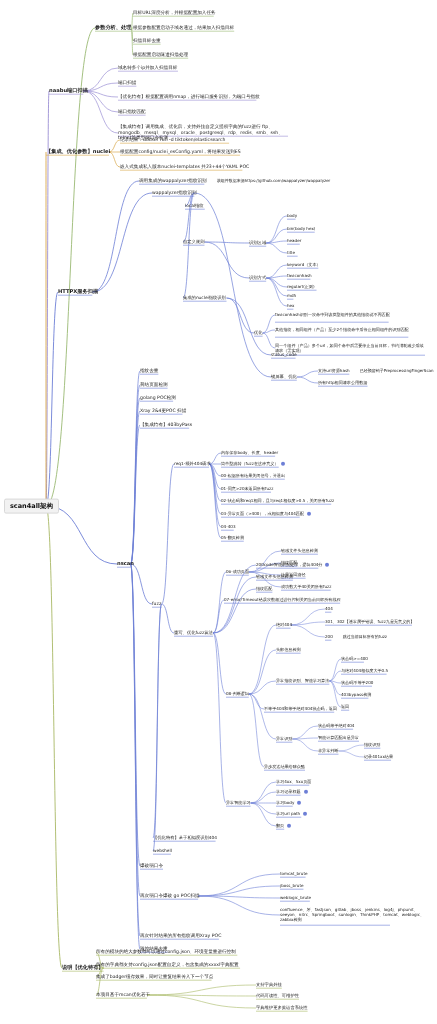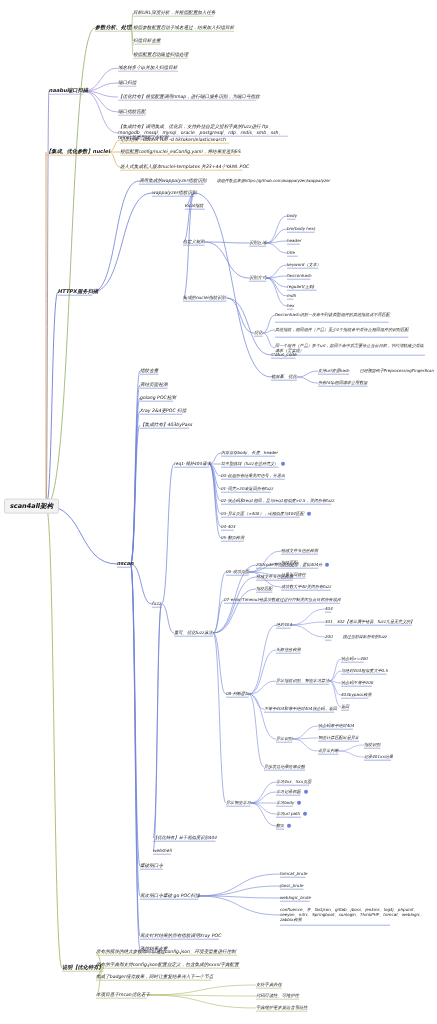--- a/index.html
+++ b/index.html
@@ -4,21 +4,21 @@
 <title>scan4all架构</title>
 <style>
   html,body{margin:0;padding:0;}
   body{
     width:437px;height:1024px;
     background:#ffffff;
     font-family:"DejaVu Sans","Liberation Sans",sans-serif;
     overflow:hidden;
     position:relative;
   }
-  #map{position:absolute;left:0;top:0;width:437px;height:1024px;font-style:italic;}
+  #map{position:absolute;left:0;top:0;width:437px;height:1024px;}
   svg.links{position:absolute;left:0;top:0;width:437px;height:1024px;pointer-events:none;}
   .node{
     position:absolute;
     white-space:nowrap;
     line-height:1.05;
     color:#222;
     transform:translateY(-50%);
   }
   .node .txt{display:inline-block;}
   

